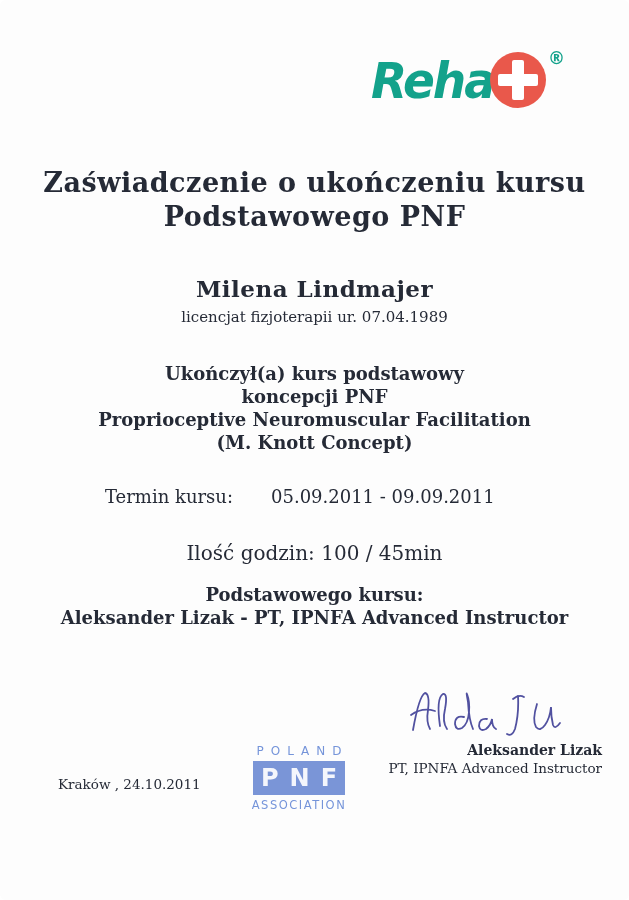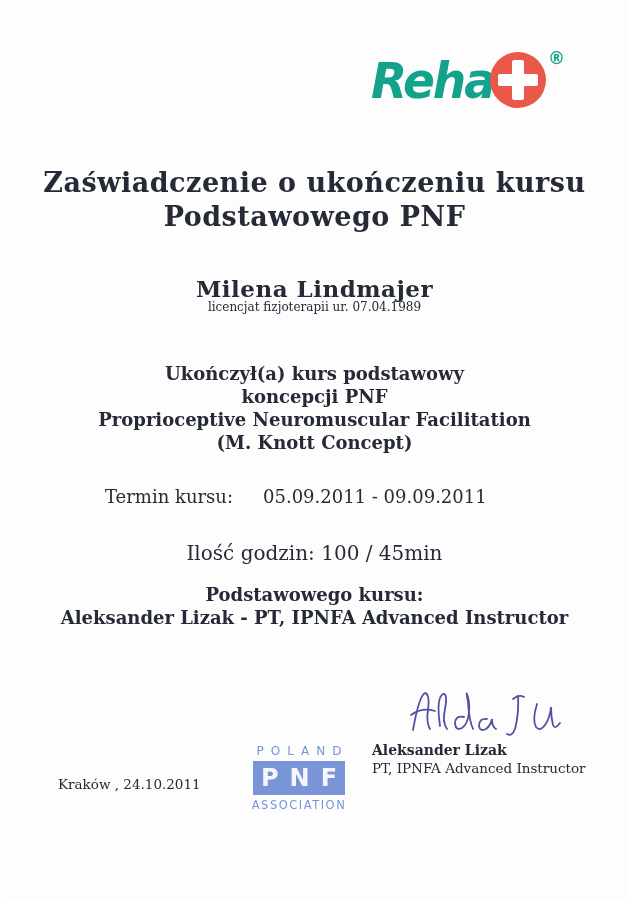--- a/index.html
+++ b/index.html
@@ -36,36 +36,36 @@
   .plus-v{width:12px;height:40px;left:22px;top:8px;}
   .logo-reg{
     color:#13a28b;font-size:17px;font-weight:bold;
     align-self:flex-start;margin:-4px 0 0 2px;
   }
 
   
   .center{text-align:center;left:0;width:629px;position:absolute;}
   .title{top:166px;font-size:27px;font-weight:bold;line-height:34px;letter-spacing:0.5px;}
   .recipient-name{top:275px;font-size:23px;font-weight:bold;letter-spacing:0.5px;}
-  .recipient-details{top:300px;font-size:12px;}
+  .recipient-details{top:308px;font-size:15px;}
   .course{top:362px;font-size:18px;font-weight:bold;line-height:23px;}
   .schedule{
     position:absolute;top:484px;left:105px;
     display:flex;font-size:18px;line-height:26px;
   }
-  .schedule-label{margin-right:30px;}
+  .schedule-label{margin-right:38px;}
   .schedule-dates{display:flex;flex-direction:column;gap:36px;}
   .hours{top:541px;font-size:20px;}
   .leadership-heading{top:584px;font-size:18px;font-weight:bold;}
   .leadership-name{top:607px;font-size:18px;font-weight:bold;}
 
   
   .signature{
     position:absolute;top:684px;left:372px;width:230px;
-    text-align:left;
+    text-align:right;
   }
   .signature-scribble{display:block;margin:0 auto;}
   .signature-name{font-size:14px;font-weight:bold;margin-top:2px;}
   .signature-title{font-size:13.5px;margin-top:2px;}
 
   
   .stamp{
     position:absolute;top:744px;left:245px;width:108px;
     text-align:center;
     font-family:"DejaVu Sans","Liberation Sans",sans-serif;

